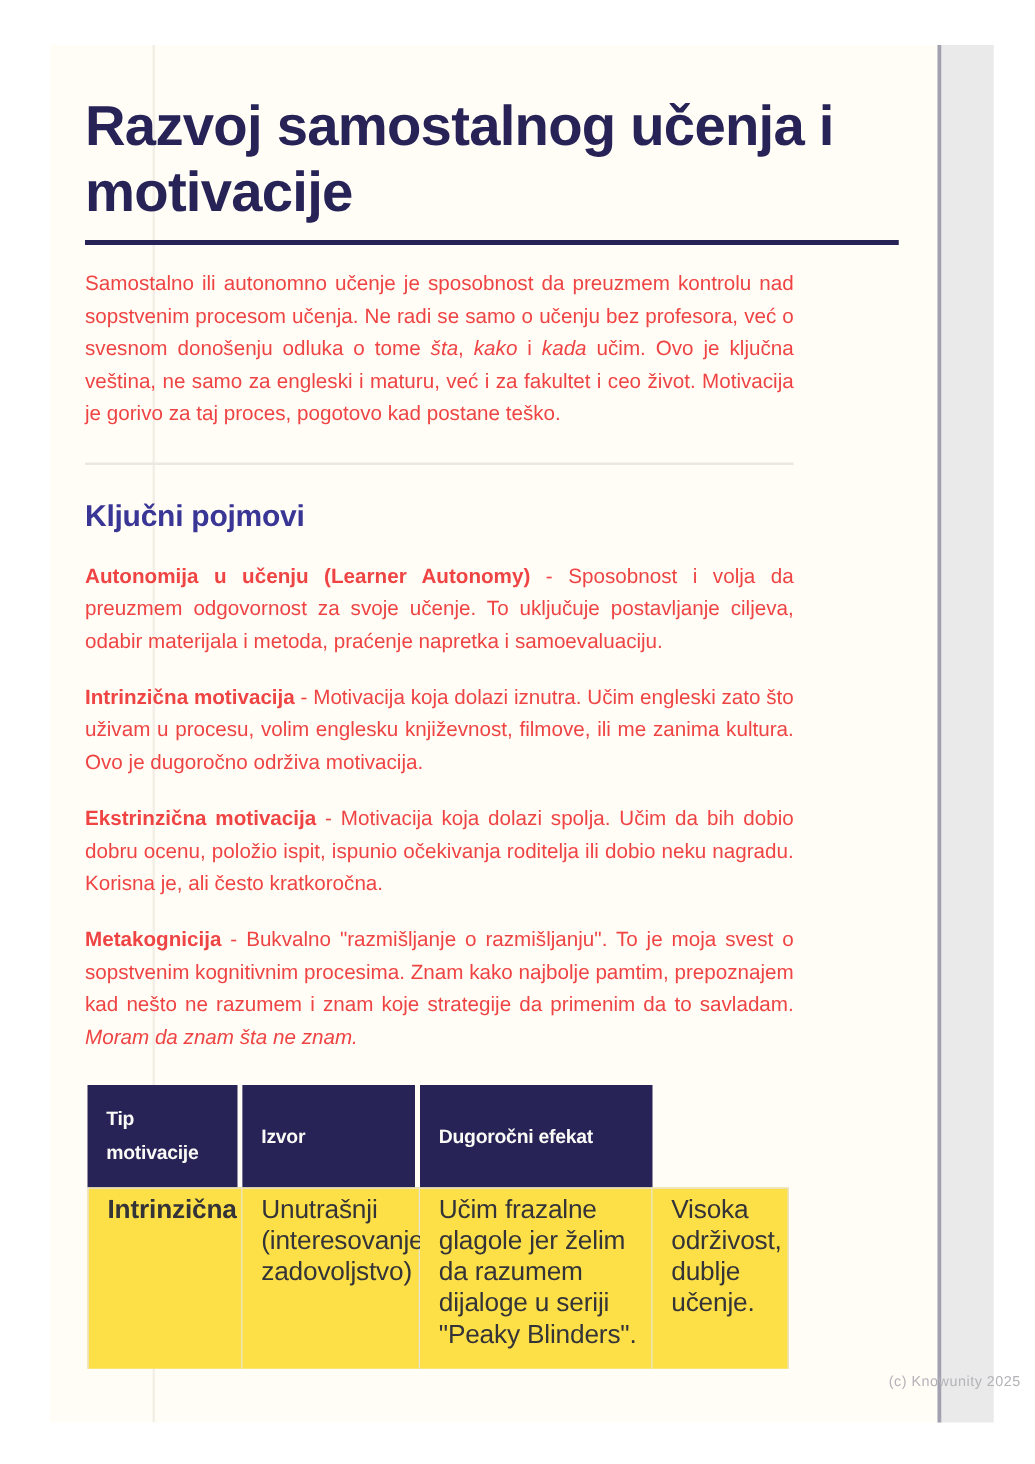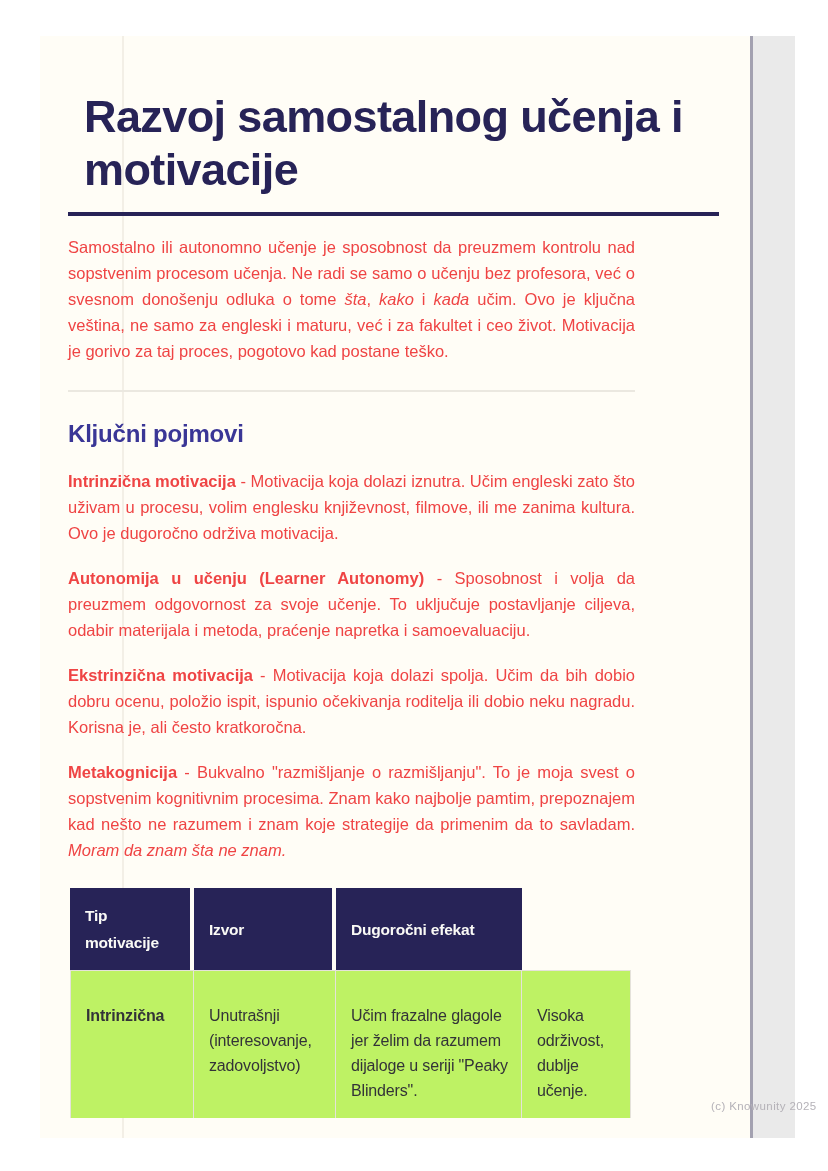--- a/index.html
+++ b/index.html
@@ -12,21 +12,21 @@
   .page {
     position:absolute; left:40px; top:36px; width:710px; height:1102px;
     background:#FFFDF6; overflow:hidden;
   }
   .vline {
     position:absolute; left:82px; top:0; width:2px; height:100%;
     background:#F3EFE6;
   }
   .content { position:relative; padding:38px 28px 0 28px; }
   .doc-title {
-    margin:16px; width:662px;
+    margin:0; width:662px;
     font-size:45px; line-height:53px; font-weight:800;
     letter-spacing:-0.6px; color:#272357;
   }
   .title-rule { width:651px; height:4px; background:#272357; margin-top:12px; }
   .h2 {
     margin:0; font-size:24px; line-height:30px; font-weight:700;
     letter-spacing:-0.2px; color:#3A3696;
   }
   .h2-uvod { margin-top:34px; }
   .h2-kljucni { margin-top:27px; }
@@ -45,23 +45,23 @@
     display:grid; grid-template-columns:124px 142px 186px 109px;
   }
   .th {
     box-sizing:border-box; background:#272357; color:#FAFAF6;
     font-size:15.5px; font-weight:700; line-height:27px; letter-spacing:-0.2px;
     padding:14px 12px 14px 15px;
     display:flex; align-items:center;
   }
   .th-gap { border-right:4px solid #FFFDF6; }
   .td {
-    box-sizing:border-box; background:#bef264;
-    font-size:16px; line-height:25px; letter-spacing:-0.15px;
-    padding:32px 6px 15px 15px;
+    box-sizing:border-box; background:#fde047;
+    font-size:21px; line-height:25px; letter-spacing:-0.15px;
+    padding:4px 6px 15px 15px;
     border-top:1px solid #E5E2DA; border-right:1px solid #E5E2DA;
   }
   .td-first { border-left:1px solid #E5E2DA; font-weight:700; }
   .td-izvor { padding-right:12px; }
 
   .edge-strip {
     position:absolute; left:750px; top:36px; width:45px; height:1102px;
     background:#EAEAEA; border-left:3px solid #A3A1B0; box-sizing:border-box;
   }
   .watermark {
@@ -78,23 +78,23 @@
 
     <h1 class="doc-title">Razvoj samostalnog učenja i motivacije</h1>
     <div class="title-rule"></div>
 
     <p class="body-p"><span>Samostalno ili autonomno učenje je sposobnost da preuzmem kontrolu nad sopstvenim procesom učenja. Ne radi se samo o učenju bez profesora, već o svesnom donošenju odluka o tome </span><span class="it">šta</span><span>, </span><span class="it">kako</span><span> i </span><span class="it">kada</span><span> učim. Ovo je ključna veština, ne samo za engleski i maturu, već i za fakultet i ceo život. Motivacija je gorivo za taj proces, pogotovo kad postane teško.</span></p>
 
     <div class="soft-divider"></div>
 
     <h2 class="h2 h2-kljucni">Ključni pojmovi</h2>
 
+    <p class="body-p term-p"><span class="b">Autonomija u učenju (Learner Autonomy)</span><span> - </span><span>Sposobnost i volja da preuzmem odgovornost za svoje učenje. To uključuje postavljanje ciljeva, odabir materijala i metoda, praćenje napretka i samoevaluaciju.</span></p>
+
     <p class="body-p term-p"><span class="b">Intrinzična motivacija</span><span> - </span><span>Motivacija koja dolazi iznutra. Učim engleski zato što uživam u procesu, volim englesku književnost, filmove, ili me zanima kultura. Ovo je dugoročno održiva motivacija.</span></p>
-
-    <p class="body-p term-p"><span class="b">Autonomija u učenju (Learner Autonomy)</span><span> - </span><span>Sposobnost i volja da preuzmem odgovornost za svoje učenje. To uključuje postavljanje ciljeva, odabir materijala i metoda, praćenje napretka i samoevaluaciju.</span></p>
 
     <p class="body-p term-p"><span class="b">Ekstrinzična motivacija</span><span> - </span><span>Motivacija koja dolazi spolja. Učim da bih dobio dobru ocenu, položio ispit, ispunio očekivanja roditelja ili dobio neku nagradu. Korisna je, ali često kratkoročna.</span></p>
 
     <p class="body-p term-p"><span class="b">Metakognicija</span><span> - </span><span>Bukvalno "razmišljanje o razmišljanju". To je moja svest o sopstvenim kognitivnim procesima. Znam kako najbolje pamtim, prepoznajem kad nešto ne razumem i znam koje strategije da primenim da to savladam. </span><span class="it">Moram da znam šta ne znam.</span></p>
 
     <div class="tbl">
       <div class="tbl-head">
         <div class="th th-gap">Tip motivacije</div>
         <div class="th th-gap">Izvor</div>
         <div class="th">Dugoročni efekat</div>

